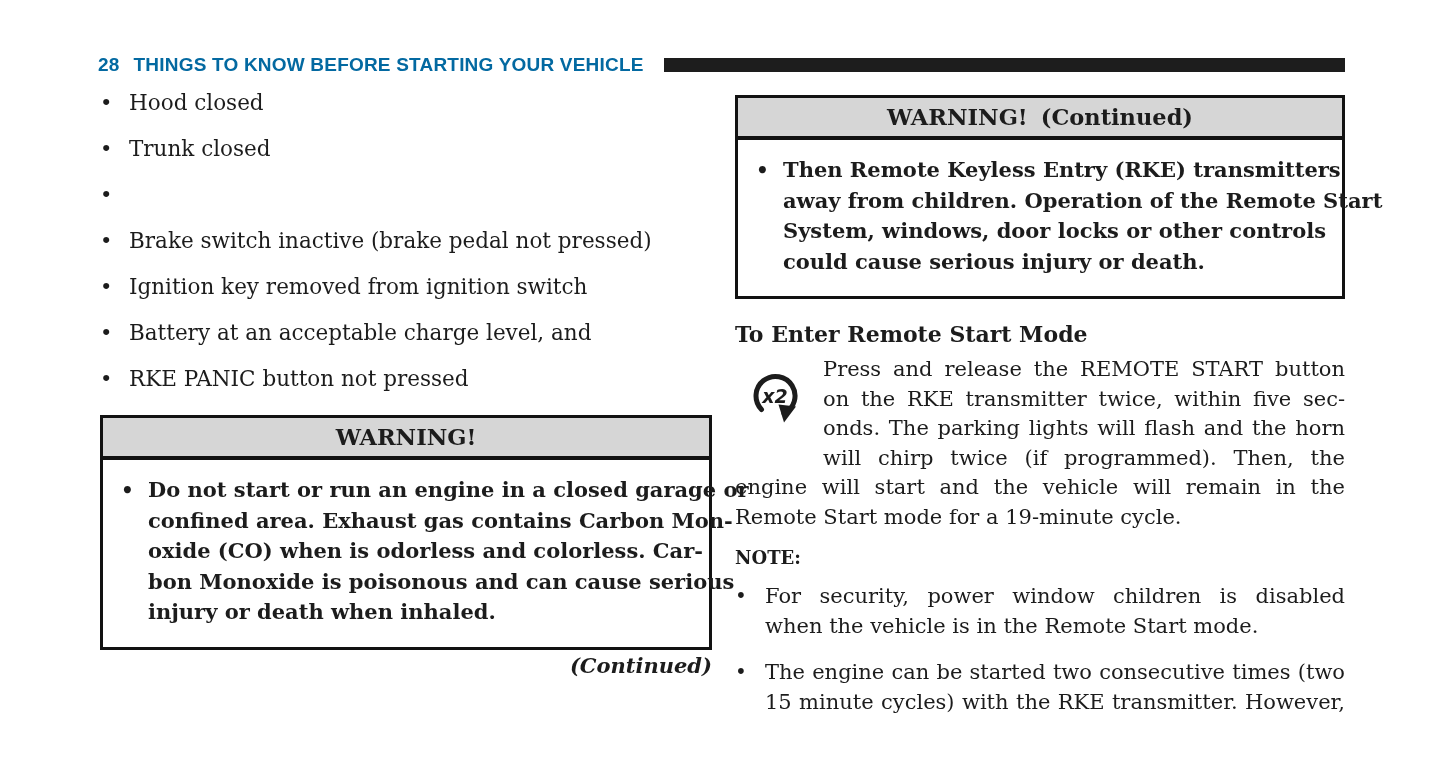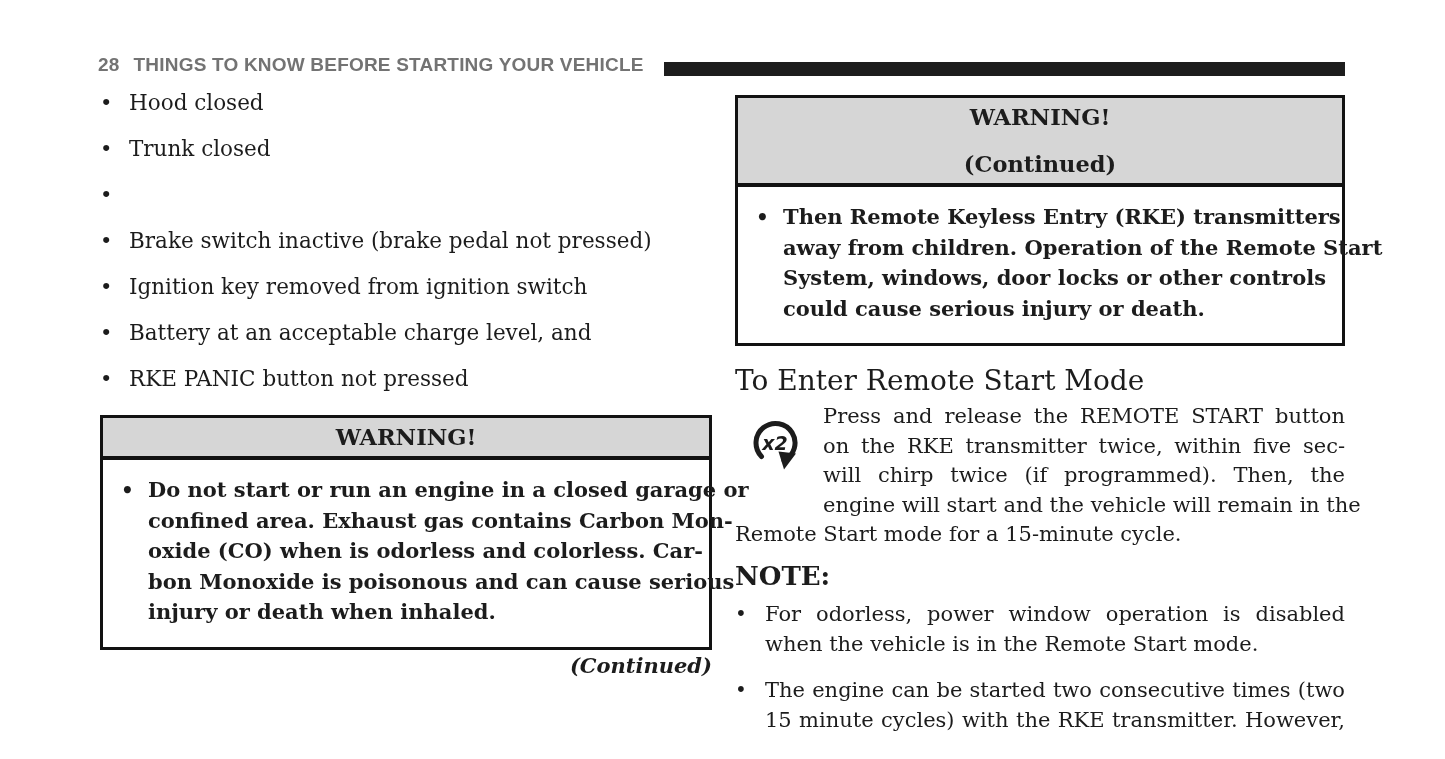--- a/index.html
+++ b/index.html
@@ -8,24 +8,24 @@
     width:1445px;height:759px;
     background:#ffffff;
     color:#1c1c1c;
     font-family:"DejaVu Serif","Liberation Serif",serif;
     overflow:hidden;
   }
 
   
   .page-header{
     position:absolute;left:98px;top:54px;right:100px;
-    display:flex;align-items:flex-end;gap:14px;
+    display:flex;align-items:center;gap:14px;
     font-family:"Liberation Sans","DejaVu Sans",sans-serif;
     font-weight:bold;font-size:19px;letter-spacing:.2px;
-    color:#737373;
+    color:#0369a1;
   }
   .page-header .rule{flex:1;height:14px;background:#1d1d1d;margin-left:6px;}
 
   
   .col{position:absolute;width:612px;}
   .col-left{left:100px;top:88px;}
   .col-right{left:735px;top:95px;width:610px;}
 
   
   .check-item{
@@ -36,21 +36,21 @@
   .bullet{width:29px;flex:0 0 29px;font-size:21px;line-height:30px;text-align:left;}
 
   
   .warnbox{border:3px solid #121212;background:#fff;}
   .warnbox .warnhead{
     background:#d6d6d6;
     border-bottom:4px solid #121212;
     text-align:center;
     font-weight:bold;font-size:22.5px;line-height:34px;
     padding:2px 0;
-    display:flex;justify-content:center;gap:13px;flex-direction:column;
+    display:flex;justify-content:center;gap:13px;
   }
   .warnbody{padding:15px 16px 19px 18px;}
   .warn-item{display:flex;align-items:flex-start;font-weight:bold;font-size:21px;line-height:30.5px;}
   .warn-item .bullet{width:27px;flex:0 0 27px;font-size:20px;line-height:30.5px;}
   .warn-item .wtext{flex:1;min-width:0;}
 
   
   .jlines > div{
     text-align:justify;
     text-align-last:justify;
@@ -61,29 +61,29 @@
   .continued{
     text-align:right;
     font-style:italic;font-weight:bold;
     font-size:21px;line-height:26px;
     margin-top:3px;
   }
 
   
   .mt-box{margin-top:0;}
   .section-heading{
-    font-weight:normal;font-size:28px;line-height:28px;
+    font-weight:bold;font-size:22px;line-height:28px;
     margin-top:21px;
   }
   .para{margin-top:7px;font-size:21px;line-height:29.5px;}
   .icon-float{
     float:left;width:88px;height:118px;font-style:italic;
   }
   .icon-float svg{display:block;margin:12px 0 0 12px;}
-  .note-heading{font-weight:bold;font-size:26px;line-height:28px;margin-top:12px;}
+  .note-heading{font-weight:bold;font-size:18px;line-height:28px;margin-top:12px;}
   .note-item{
     display:flex;align-items:flex-start;
     font-size:21px;line-height:30px;
     margin-top:9px;
   }
   .note-item .bullet{width:30px;flex:0 0 30px;font-size:20px;line-height:30px;}
   .note-item .ntext{flex:1;min-width:0;}
   .note-item + .note-item{margin-top:16px;}
 </style>
 </head>
@@ -176,32 +176,33 @@
       <div class="icon-float">
         <svg width="62" height="64" viewBox="0 0 62 64" aria-hidden="true">
           <path d="M 14.5 42.5 A 19.5 19.5 0 1 1 37 46.5" fill="none" stroke="#1c1c1c" stroke-width="5" stroke-linecap="round"></path>
           <polygon points="31.5,37.5 49,39.5 37,55.5" fill="#1c1c1c"></polygon>
           <text x="28" y="36" text-anchor="middle" font-family="DejaVu Sans, sans-serif" font-size="19" font-weight="bold" fill="#1c1c1c">x2</text>
         </svg>
       </div>
       <div class="jlines">
           <div>Press and release the REMOTE START button</div>
           <div>on the RKE transmitter twice, within five sec-</div>
+          <div>onds. The parking lights will flash and the horn</div>
           <div>will chirp twice (if programmed). Then, the</div>
           <div>engine will start and the vehicle will remain in the</div>
-          <div class="ll">Remote Start mode for a 15-minute cycle.</div>
+          <div class="ll">Remote Start mode for a 19-minute cycle.</div>
         </div>
     </div>
 
     <div class="note-heading">NOTE:</div>
 
     <div class="note-item">
       <span class="bullet">•</span>
       <div class="ntext jlines">
-          <div>For odorless, power window operation is disabled</div>
+          <div>For security, power window children is disabled</div>
           <div class="ll">when the vehicle is in the Remote Start mode.</div>
         </div>
     </div>
 
     <div class="note-item">
       <span class="bullet">•</span>
       <div class="ntext jlines">
           <div>The engine can be started two consecutive times (two</div>
           <div>15 minute cycles) with the RKE transmitter. However,</div>
         </div>

